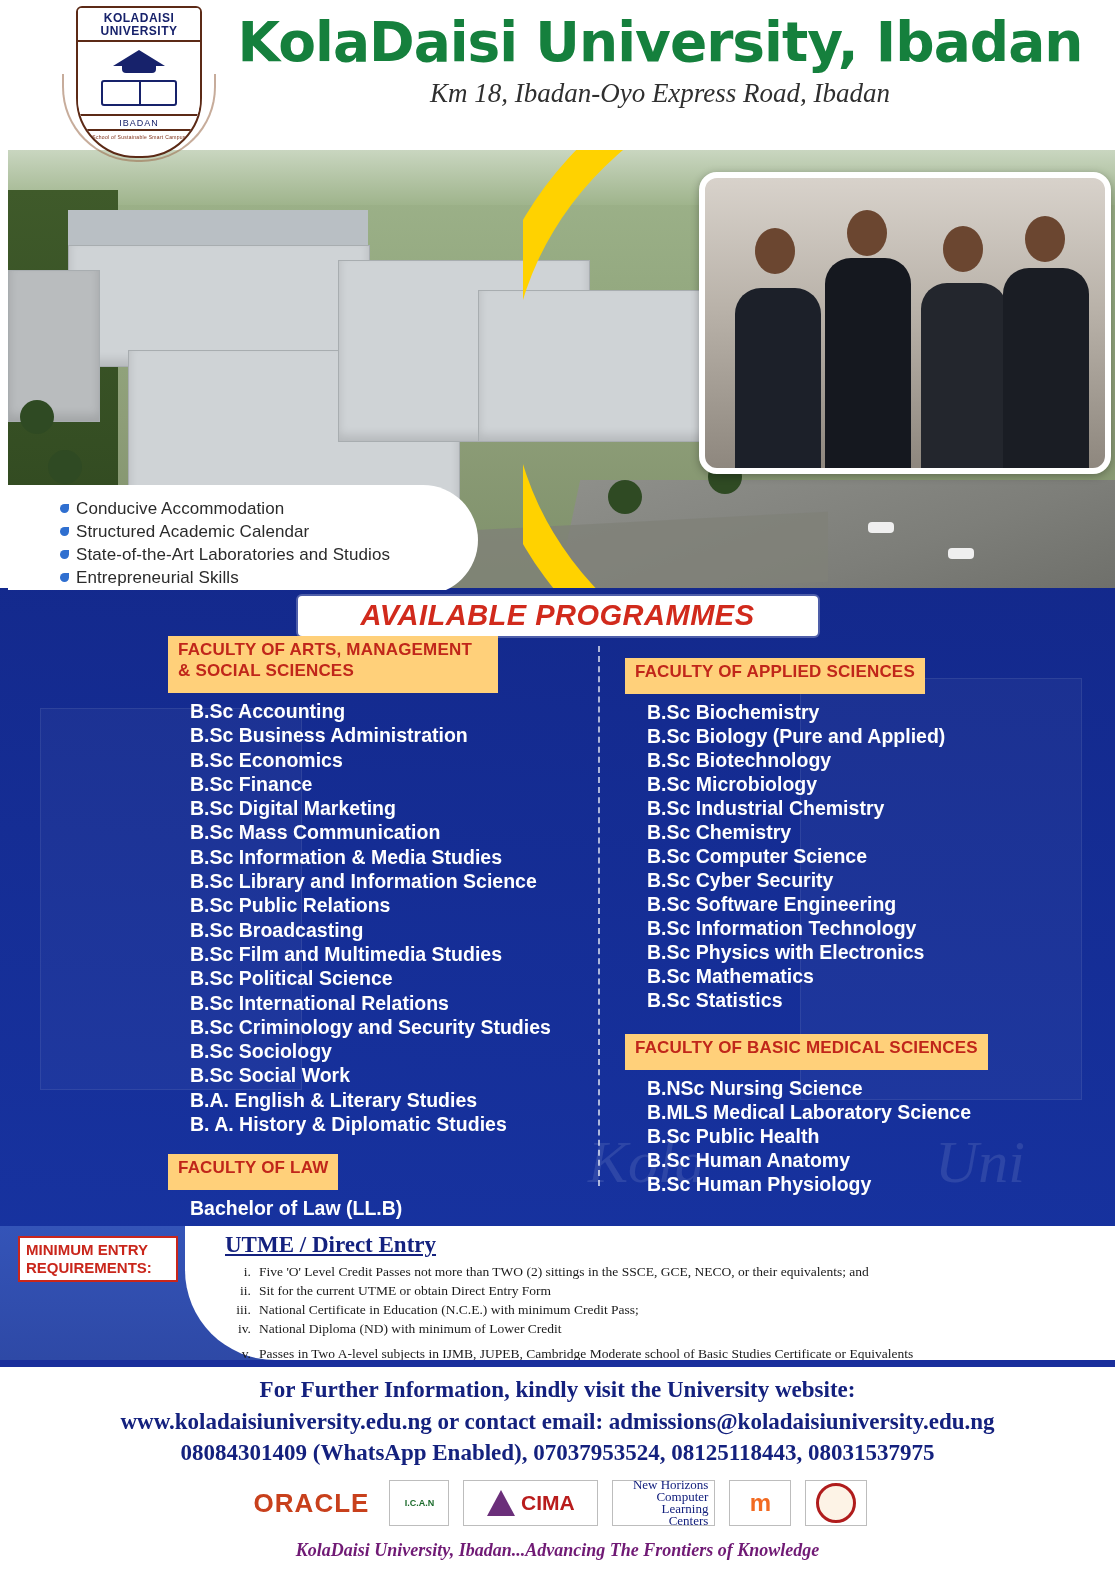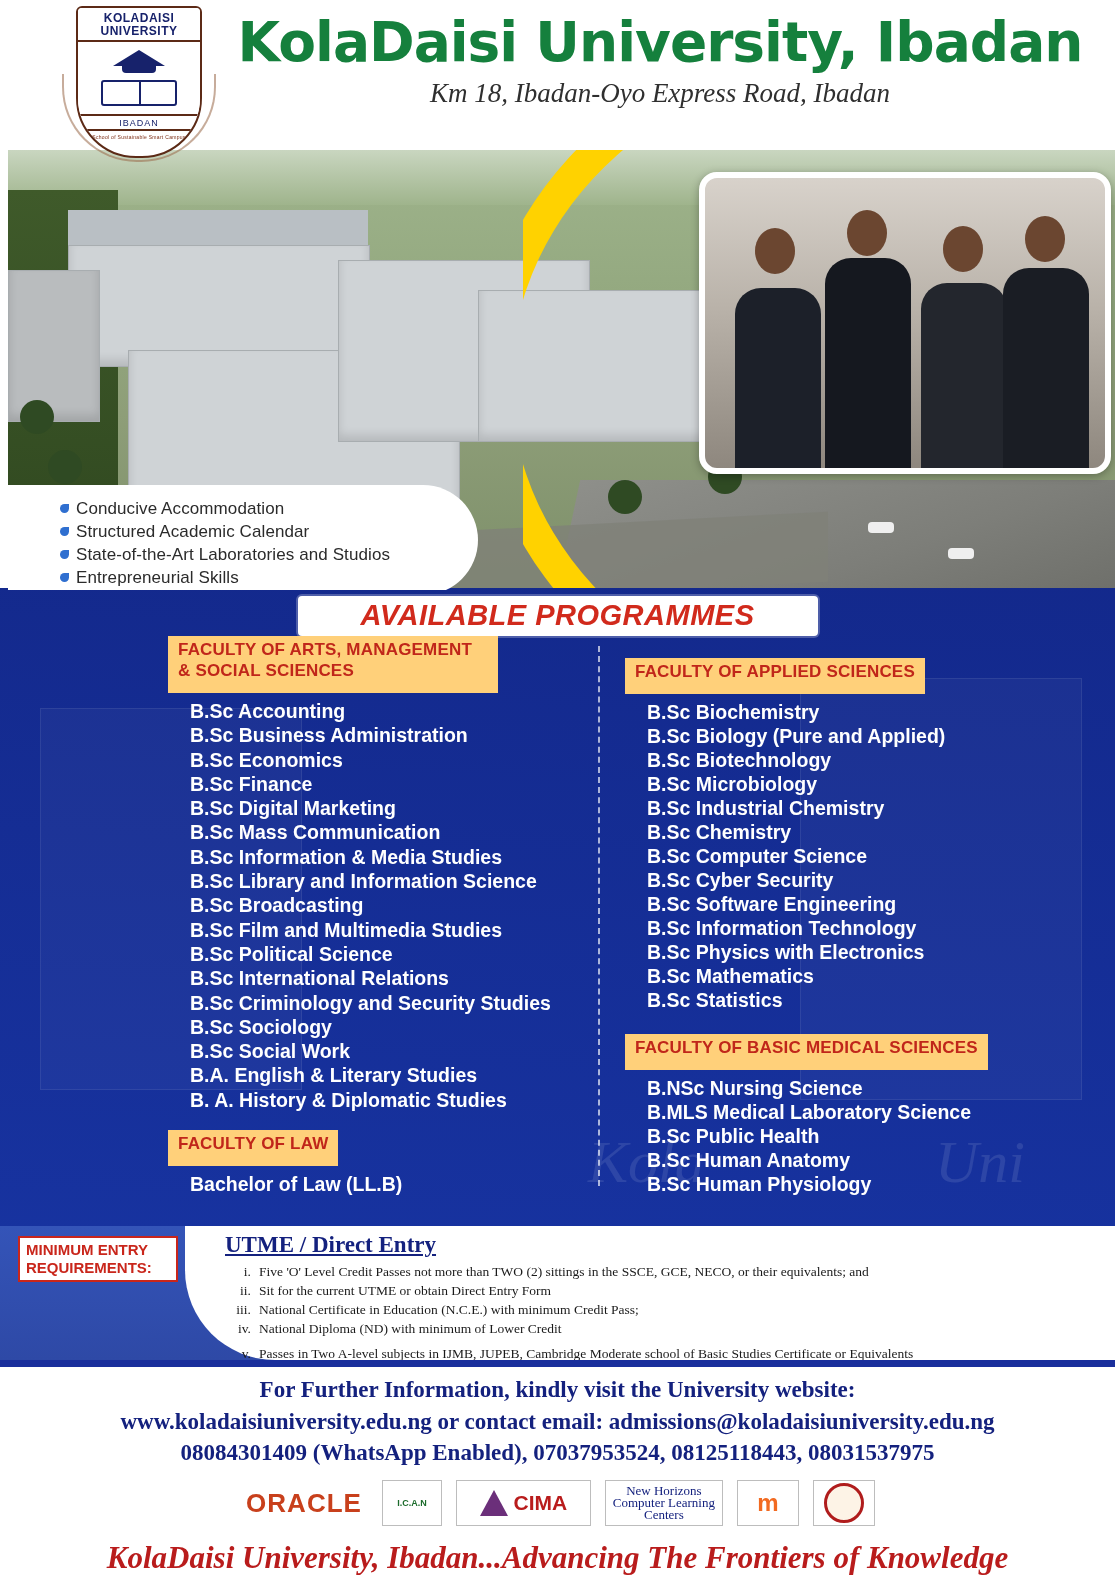--- a/index.html
+++ b/index.html
@@ -501,38 +501,38 @@
   .p-ican { width: 60px; color: #1b6b2b; font-size: 9px; font-weight: bold; }
   .p-cima { width: 135px; }
   .cima-tri {
     width: 0; height: 0;
     border-left: 14px solid transparent;
     border-right: 14px solid transparent;
     border-bottom: 26px solid #6b2f7a;
     margin-right: 6px;
   }
   .cima-text { font-size: 21px; font-weight: bold; color: #b91c1c; }
-  .p-nh { width: 118px; font-family: "Liberation Serif", serif; font-size: 13px; color: #14217e; text-align:center; line-height: 12px;}
+  .p-nh { width: 103px; font-family: "Liberation Serif", serif; font-size: 13px; color: #14217e; text-align:right; line-height: 12px;}
   .p-moodle { width: 62px; }
   .moodle-m { font-size: 24px; font-weight: bold; color: #f26a21; }
   .p-seal { width: 62px; }
   .seal-circle {
     width: 34px; height: 34px;
     border-radius: 50%;
     border: 3px solid #b01c1c;
     background: #fdf3e6;
   }
   .tagline {
     margin-top: 14px;
     text-align: center;
     font-family: "Liberation Serif", serif;
     font-style: italic;
     font-weight: bold;
-    font-size: 31px;
-    color: #b91c1c;
+    font-size: 18px;
+    color: #701a75;
   }
 </style>
 </head>
 <body>
 
 <div class="poster">
 
   <div class="header">
     <div class="logo">
       <div class="logo-shield">
@@ -616,20 +616,21 @@
         <div class="fac-head two-line">FACULTY OF ARTS, MANAGEMENT &amp; SOCIAL SCIENCES</div>
         <ul class="prog-list">
           <li>B.Sc Accounting</li>
           <li>B.Sc Business Administration</li>
           <li>B.Sc Economics</li>
           <li>B.Sc Finance</li>
           <li>B.Sc Digital Marketing</li>
           <li>B.Sc Mass Communication</li>
           <li>B.Sc Information &amp; Media Studies</li>
           <li>B.Sc Library and Information Science</li>
+          <li>B.Sc Public Relations</li>
           <li>B.Sc Broadcasting</li>
           <li>B.Sc Film and Multimedia Studies</li>
           <li>B.Sc Political Science</li>
           <li>B.Sc International Relations</li>
           <li>B.Sc Criminology and Security Studies</li>
           <li>B.Sc Sociology</li>
           <li>B.Sc Social Work</li>
           <li>B.A. English &amp; Literary Studies</li>
           <li>B. A. History &amp; Diplomatic Studies</li>
         </ul>

